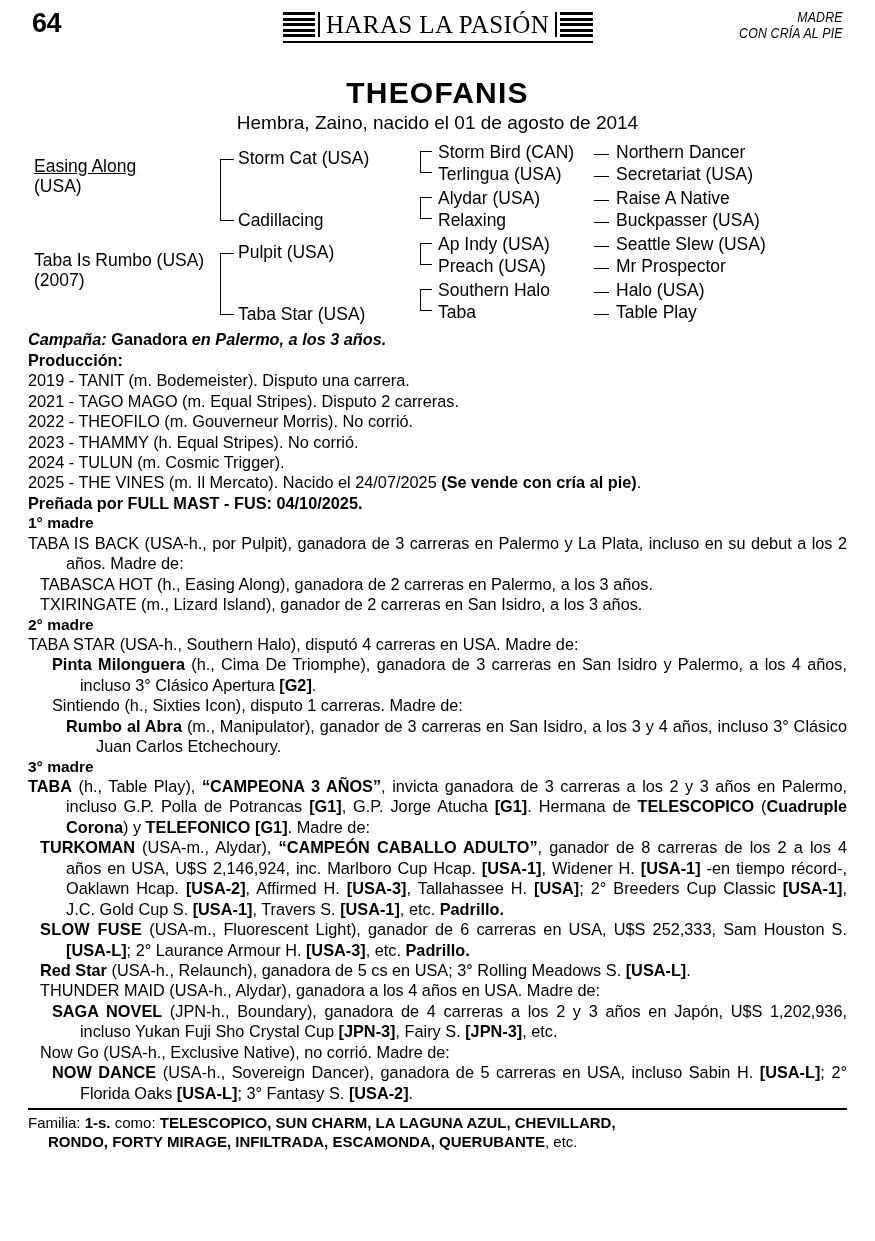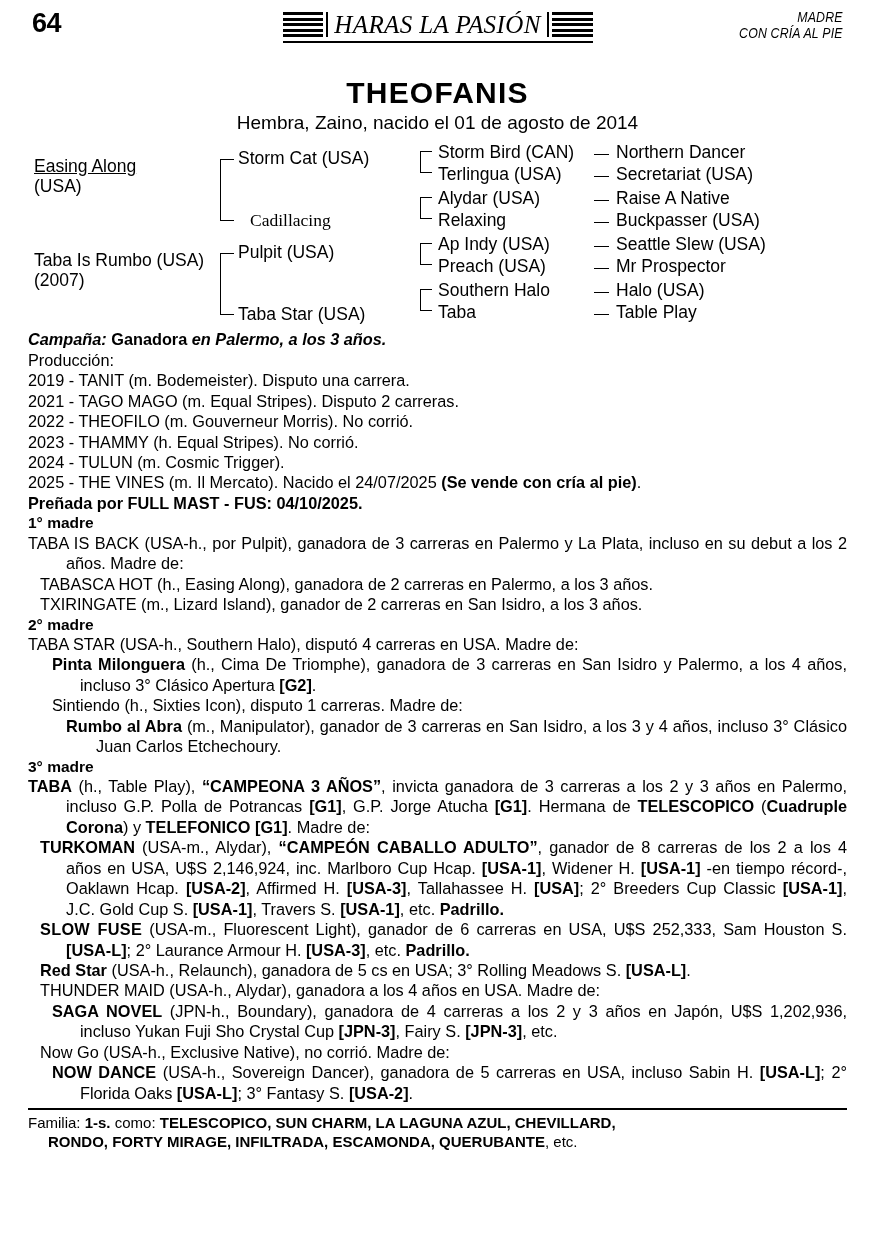--- a/index.html
+++ b/index.html
@@ -25,21 +25,21 @@
     position: absolute; left: 50%; transform: translateX(-50%); top: 12px;
     width: 310px;
   }
   .logo-row { display: flex; align-items: center; justify-content: center; gap: 0px; }
   .bars { display: flex; flex-direction: column; gap: 2.5px; width: 58px; }
   .bars i { display:block; height: 3px; background:#000; }
   .bar-end { width: 3px; height: 25px; background:#000; margin: 0 3px; }
   .logo-text {
     font-family: "Liberation Serif", serif;
     font-size: 25px; letter-spacing: 0.4px; white-space: nowrap;
-    line-height: 1; padding: 0 3px; font-style: italic;
+    line-height: 1; padding: 0 3px;
   }
   .logo-rule { height: 2px; background:#000; width: 100%; margin-top: 4px; }
 
   .corner-note {
     position: absolute; right: 4px; top: 10px;
     text-align: right; font-style: italic; font-size: 14px;
     line-height: 1.12; letter-spacing: 0.2px;
     transform: scaleX(0.88); transform-origin: right top;
   }
 
@@ -68,21 +68,21 @@
   .brk.small::before, .brk.small::after { width: 11px; }
   .dash {
     position:absolute; width: 15px; border-top: 1.7px solid #000;
   }
 
   
   .body-text { font-size: 16.3px; line-height: 1.255; margin-top: 2px; }
   .body-text p { margin: 0; }
   .ital { font-style: italic; }
   .b { font-weight: bold; }
-  .hdr { font-weight: normal; }
+  .hdr { font-weight: bold; }
 
   
   .genhdr { font-weight: bold; font-size: 15.5px; }
 
   
   .h0 { padding-left: 38px; text-indent: -38px; }
   .h1 { padding-left: 38px; text-indent: -26px; }
   .h2 { padding-left: 52px; text-indent: -28px; }
   .h3 { padding-left: 68px; text-indent: -30px; }
   .just { text-align: justify; }
@@ -136,21 +136,21 @@
 
     <span class="nm" style="left:6px; top:14px;text-decoration:underline;">Easing Along</span>
     <span class="nm" style="left:6px; top:34px;">(USA)</span>
     <span class="nm" style="left:6px; top:108px;">Taba Is Rumbo (USA)</span>
     <span class="nm" style="left:6px; top:128px;">(2007)</span>
 
     <div class="brk" style="left:192px; top:16px;  height:62px;"></div>
     <div class="brk" style="left:192px; top:110px; height:62px;"></div>
 
     <span class="nm" style="left:210px; top:6px;">Storm Cat (USA)</span>
-    <span class="nm" style="left:222px; top:68px;font-family:Liberation Serif, serif;">Cadillacing</span>
+    <span class="nm" style="left:210px; top:68px;">Cadillacing</span>
     <span class="nm" style="left:210px; top:100px;">Pulpit (USA)</span>
     <span class="nm" style="left:210px; top:162px;">Taba Star (USA)</span>
 
     <div class="brk small" style="left:392px; top:8px;   height:22px;"></div>
     <div class="brk small" style="left:392px; top:54px;  height:22px;"></div>
     <div class="brk small" style="left:392px; top:100px; height:22px;"></div>
     <div class="brk small" style="left:392px; top:146px; height:22px;"></div>
 
     <span class="nm" style="left:410px; top:0px;">Storm Bird (CAN)</span>
     <span class="nm" style="left:410px; top:22px;">Terlingua (USA)</span>

